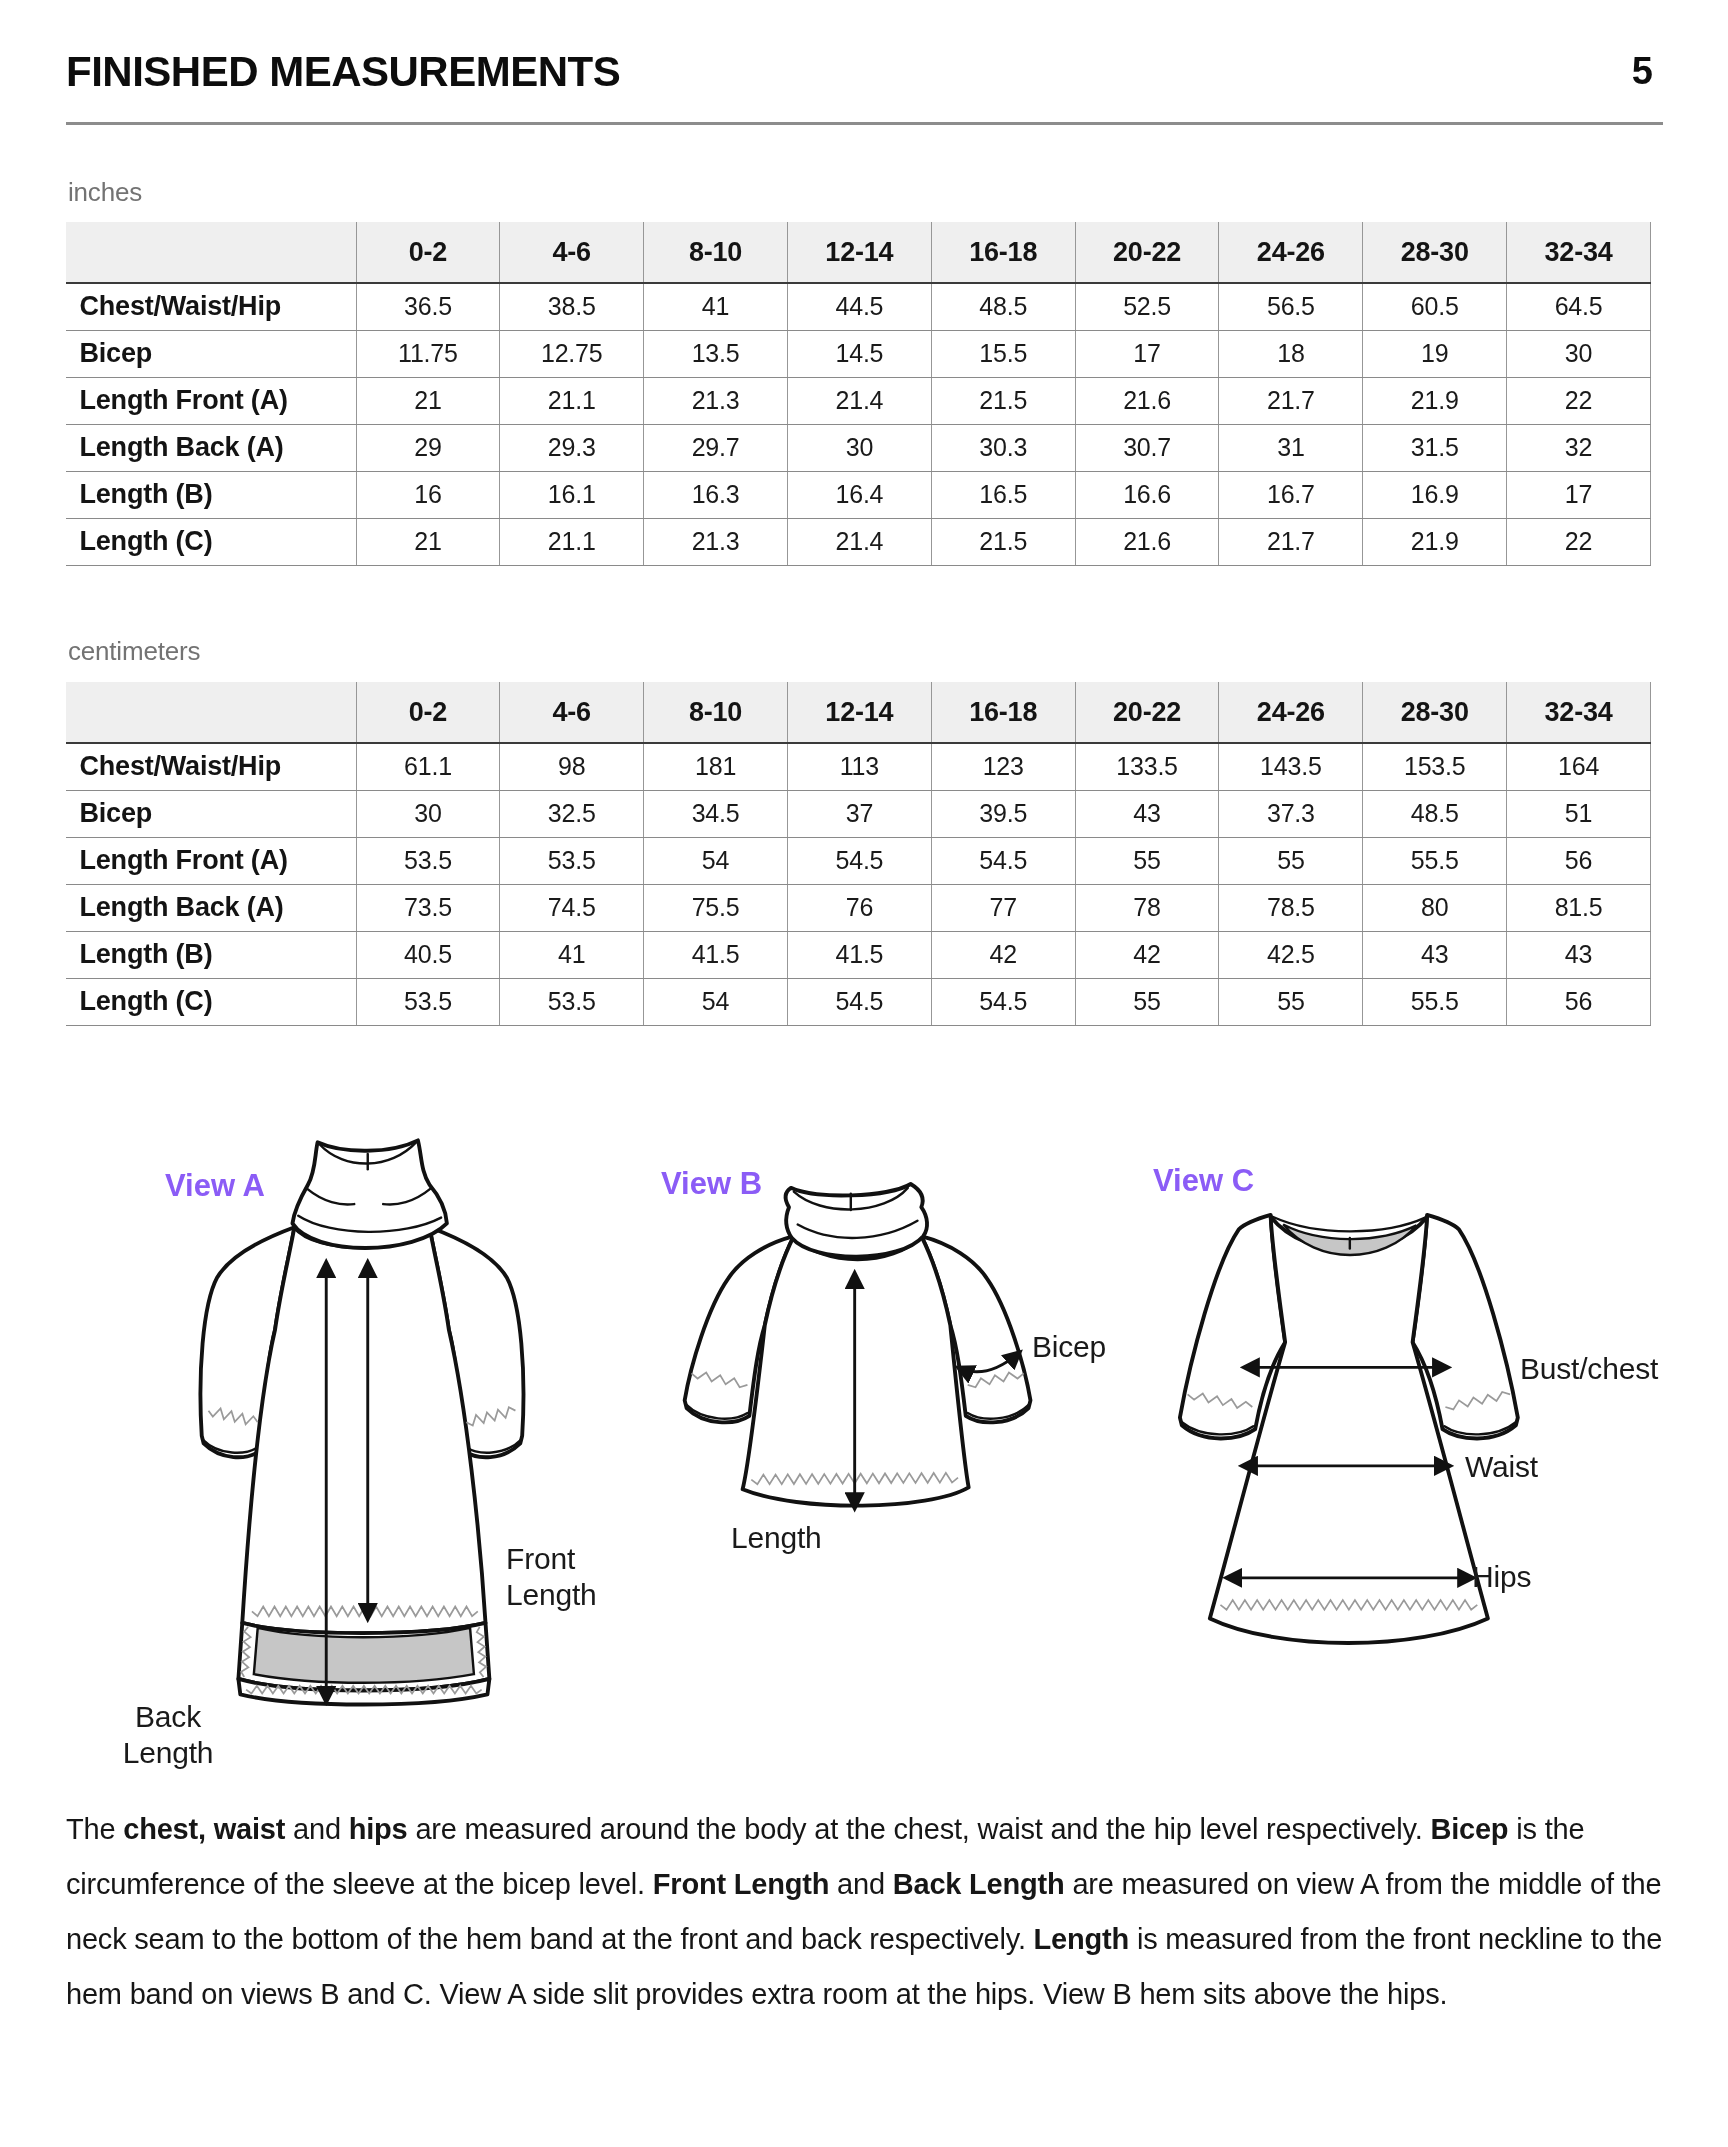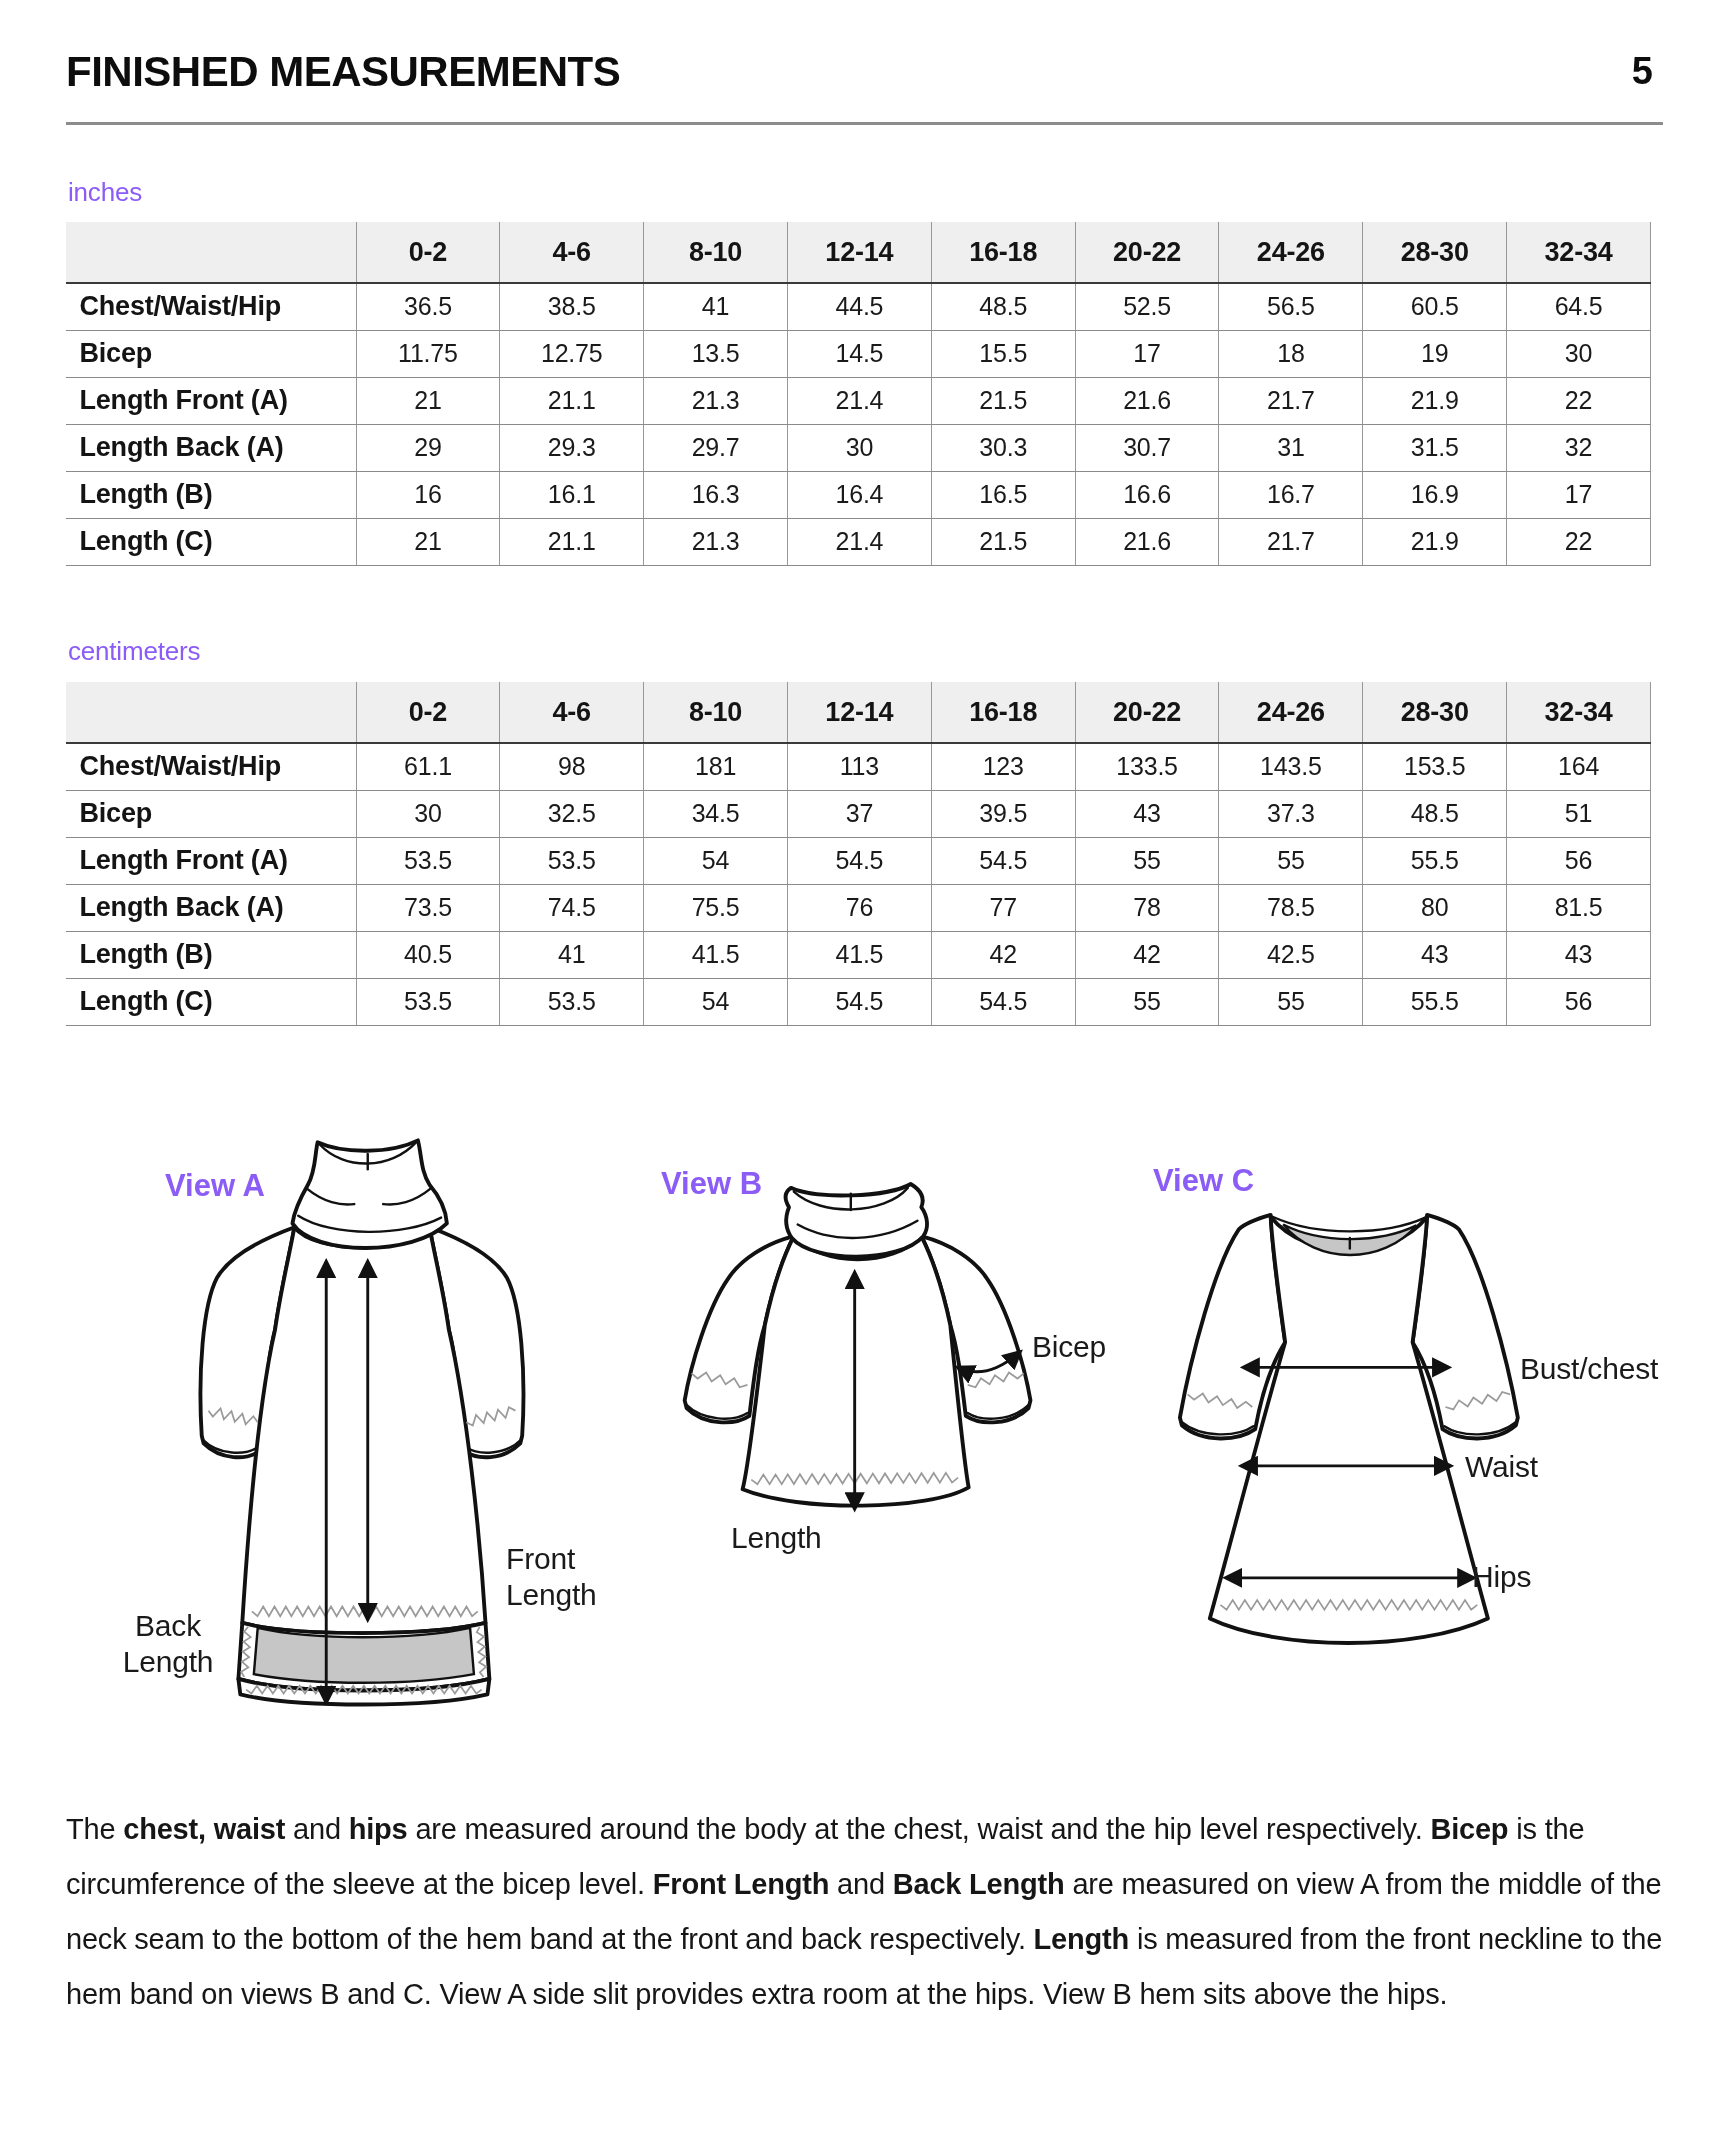--- a/index.html
+++ b/index.html
@@ -5,21 +5,21 @@
   html,body{margin:0;padding:0;background:#ffffff;}
   body{width:1728px;height:2147px;position:relative;font-family:"Liberation Sans",sans-serif;color:#141414;}
   .canvas{position:absolute;inset:0;overflow:hidden;}
 
   
   .page-title{position:absolute;left:66px;top:48px;font-size:42px;font-weight:bold;letter-spacing:-0.5px;color:#0d0d0d;margin:0;}
   .page-num{position:absolute;right:75px;top:50px;font-size:38px;font-weight:bold;color:#0d0d0d;}
   .title-rule{position:absolute;left:66px;top:122px;width:1597px;height:2.9px;background:#8c8c8c;}
 
   
-  .unit-label{position:absolute;left:68px;font-size:26px;color:#8b5cf6;letter-spacing:-0.2px;}
+  .unit-label{position:absolute;left:68px;font-size:26px;color:#737373;letter-spacing:-0.2px;}
   #unit-inches{top:177px;}
   #unit-cm{top:636px;}
 
   
   .tablewrap{position:absolute;left:66px;width:1585px;}
   #tbl-in{top:222px;}
   #tbl-cm{top:682px;}
   table.meas-table{border-collapse:collapse;table-layout:fixed;width:1585px;letter-spacing:-0.2px;border-right:1.9px solid #979797;}
   table.meas-table col.c0{width:290px;}
   table.meas-table thead th{height:58px;background:#efefef;font-size:27px;font-weight:bold;text-align:center;border-bottom:2.9px solid #3a3a3a;}
@@ -289,21 +289,21 @@
     <path class="stitch" d="M 368,318 L 374.8,321.5 L 378.2,310.5 L 386.1,318.9 L 389.5,307.8 L 397.5,316.2 L 400.9,305.1 L 408.8,313.5 L 412.2,302.5 L 419.0,306.0"></path>
     <path class="stitch" d="M 146,514 L 151.8,519.0 L 157.7,509.0 L 163.6,519.0 L 169.4,509.0 L 175.3,519.0 L 181.1,509.0 L 186.9,519.0 L 192.8,509.0 L 198.7,519.0 L 204.5,509.0 L 210.3,519.0 L 216.2,509.0 L 222.1,519.0 L 227.9,509.0 L 233.8,519.0 L 239.6,509.0 L 245.4,519.0 L 251.3,509.0 L 257.1,519.0 L 263.0,509.0 L 268.9,519.0 L 274.7,509.0 L 280.5,519.0 L 286.4,509.0 L 292.3,519.0 L 298.1,509.0 L 303.9,519.0 L 309.8,509.0 L 315.6,519.0 L 321.5,509.0 L 327.4,519.0 L 333.2,509.0 L 339.0,519.0 L 344.9,509.0 L 350.8,519.0 L 356.6,509.0 L 362.4,519.0 L 368.3,509.0 L 374.1,519.0 L 380.0,514.0"></path>
     <path class="stitch" d="M 142,530 L 138.1,534.9 L 144.7,540.7 L 137.3,545.3 L 143.9,551.1 L 136.5,555.7 L 143.1,561.5 L 135.7,566.1 L 142.3,571.9 L 134.9,576.5 L 138.0,582.0"></path>
     <path class="stitch" d="M 382,530 L 378.9,535.5 L 386.3,540.1 L 379.7,545.9 L 387.1,550.5 L 380.5,556.3 L 387.9,560.9 L 381.3,566.7 L 388.7,571.3 L 382.1,577.1 L 386.0,582.0"></path>
     <path class="stitch" d="M 140,595 L 145.5,599.0 L 151.1,591.0 L 156.6,599.0 L 162.2,591.0 L 167.7,599.0 L 173.3,591.0 L 178.8,599.0 L 184.4,591.0 L 189.9,599.0 L 195.5,591.0 L 201.0,599.0 L 206.5,591.0 L 212.1,599.0 L 217.6,591.0 L 223.2,599.0 L 228.7,591.0 L 234.3,599.0 L 239.8,591.0 L 245.4,599.0 L 250.9,591.0 L 256.5,599.0 L 262.0,591.0 L 267.5,599.0 L 273.1,591.0 L 278.6,599.0 L 284.2,591.0 L 289.7,599.0 L 295.3,591.0 L 300.8,599.0 L 306.4,591.0 L 311.9,599.0 L 317.5,591.0 L 323.0,599.0 L 328.5,591.0 L 334.1,599.0 L 339.6,591.0 L 345.2,599.0 L 350.7,591.0 L 356.3,599.0 L 361.8,591.0 L 367.4,599.0 L 372.9,591.0 L 378.5,599.0 L 384.0,595.0"></path>
     <line class="arrow" x1="223" y1="152" x2="223" y2="608" marker-start="url(#ahA)" marker-end="url(#ahA)"></line>
     <line class="arrow" x1="266" y1="152" x2="266" y2="522" marker-start="url(#ahA)" marker-end="url(#ahA)"></line>
   </svg>
   <div class="diag-label" style="left:506px;top:1541px;">Front
 Length</div>
-  <div class="diag-label" style="left:91px;top:1608px;width:154px;text-align:center;">Back
+  <div class="diag-label" style="left:91px;top:1699px;width:154px;text-align:center;">Back
 Length</div>
 
   <div class="view-title" style="left:661px;top:1166px;">View B</div>
   <svg class="diagram" style="left:647px;top:1180px;" width="425" height="348" viewBox="0 0 440 360">
     <defs>
       <marker id="ahB" viewBox="0 0 10 10" refX="8" refY="5" markerWidth="7" markerHeight="7" orient="auto-start-reverse">
           <path d="M0,0 L10,5 L0,10 z" fill="#111111"></path>
         </marker>
     </defs>
     <path class="garment" d="M 152,58 C 122,66 97,82 84,102 C 63,132 45,192 39,228 L 41,236 C 59,254 91,254 106,244 C 111,202 115,172 122,150 C 130,112 141,80 152,58 Z"></path>

